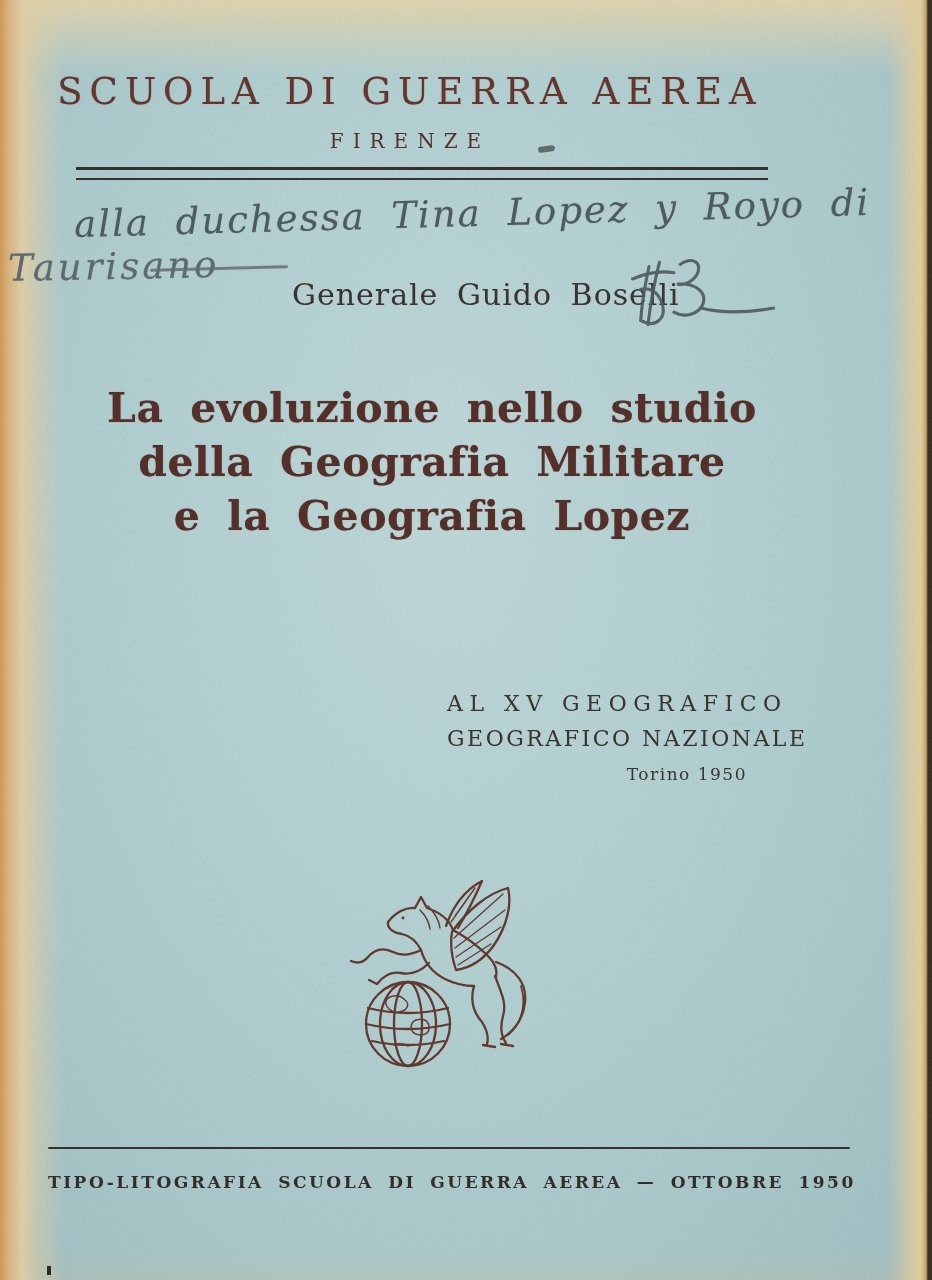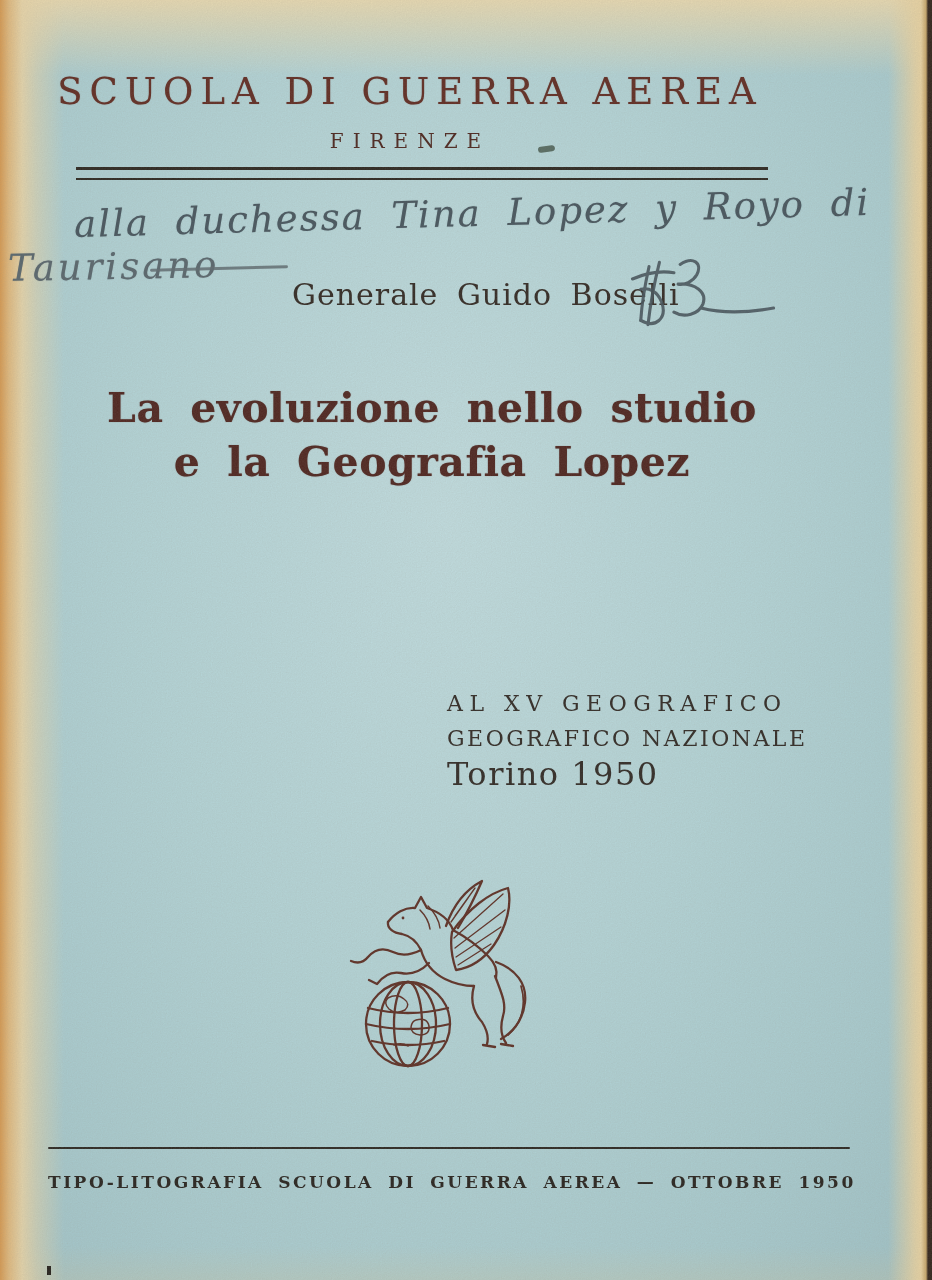--- a/index.html
+++ b/index.html
@@ -61,21 +61,21 @@
   }
   .title .spaced{letter-spacing:9px;word-spacing:20px;}
 
   .comm{
     top:686px;left:447px;width:330px;color:#2b2521;
     font-size:22px;line-height:35px;white-space:nowrap;
   }
   .comm .c1{letter-spacing:8.5px;}
   .comm .c2{letter-spacing:6.5px;}
   .comm .c3{letter-spacing:2.5px;}
-  .comm .c4{letter-spacing:1.5px;font-size:32px;text-align:left;width:300px;white-space:normal;margin-top:1px;}
+  .comm .c4{letter-spacing:1.5px;font-size:17px;text-align:right;width:300px;white-space:normal;margin-top:1px;}
 
   .emblem{top:872px;left:298px;width:270px;height:215px;}
 
   .footer-rule{top:1147px;left:48px;width:802px;height:2px;background:#25211c;border-radius:1px;}
   .footer{
     top:1172px;left:48px;width:728px;text-align:center;
     font-size:17px;font-weight:bold;letter-spacing:2.5px;word-spacing:6px;
     color:#211d19;white-space:nowrap;
   }
   .corner-tick{top:1266px;left:47px;width:4px;height:9px;background:#1e1a16;}
@@ -102,20 +102,21 @@
       <path d="M 38 12 C 33 32 29 54 27 72"></path>
       <path d="M 12 28 C 26 22 40 20 52 22"></path>
       <path d="M 20 68 C 34 76 46 66 40 50 C 36 40 28 36 20 38"></path>
       <path d="M 58 14 C 70 6 80 12 74 24 C 70 31 62 34 56 33 C 72 32 84 40 80 52 C 76 62 62 66 52 60"></path>
       <path d="M 78 56 C 102 62 126 60 148 56"></path>
     </g>
   </svg>
 
   <div class="abs title">
     <div>La evoluzione nello studio</div>
+    <div>della Geografia Militare</div>
     <div>e la Geografia Lopez</div>
   </div>
 
   <div class="abs comm">
     <div class="c2">AL XV GEOGRAFICO</div>
     <div class="c3">GEOGRAFICO NAZIONALE</div>
     <div class="c4">Torino 1950</div>
   </div>
 
   <svg class="abs emblem" viewBox="0 0 270 215">

